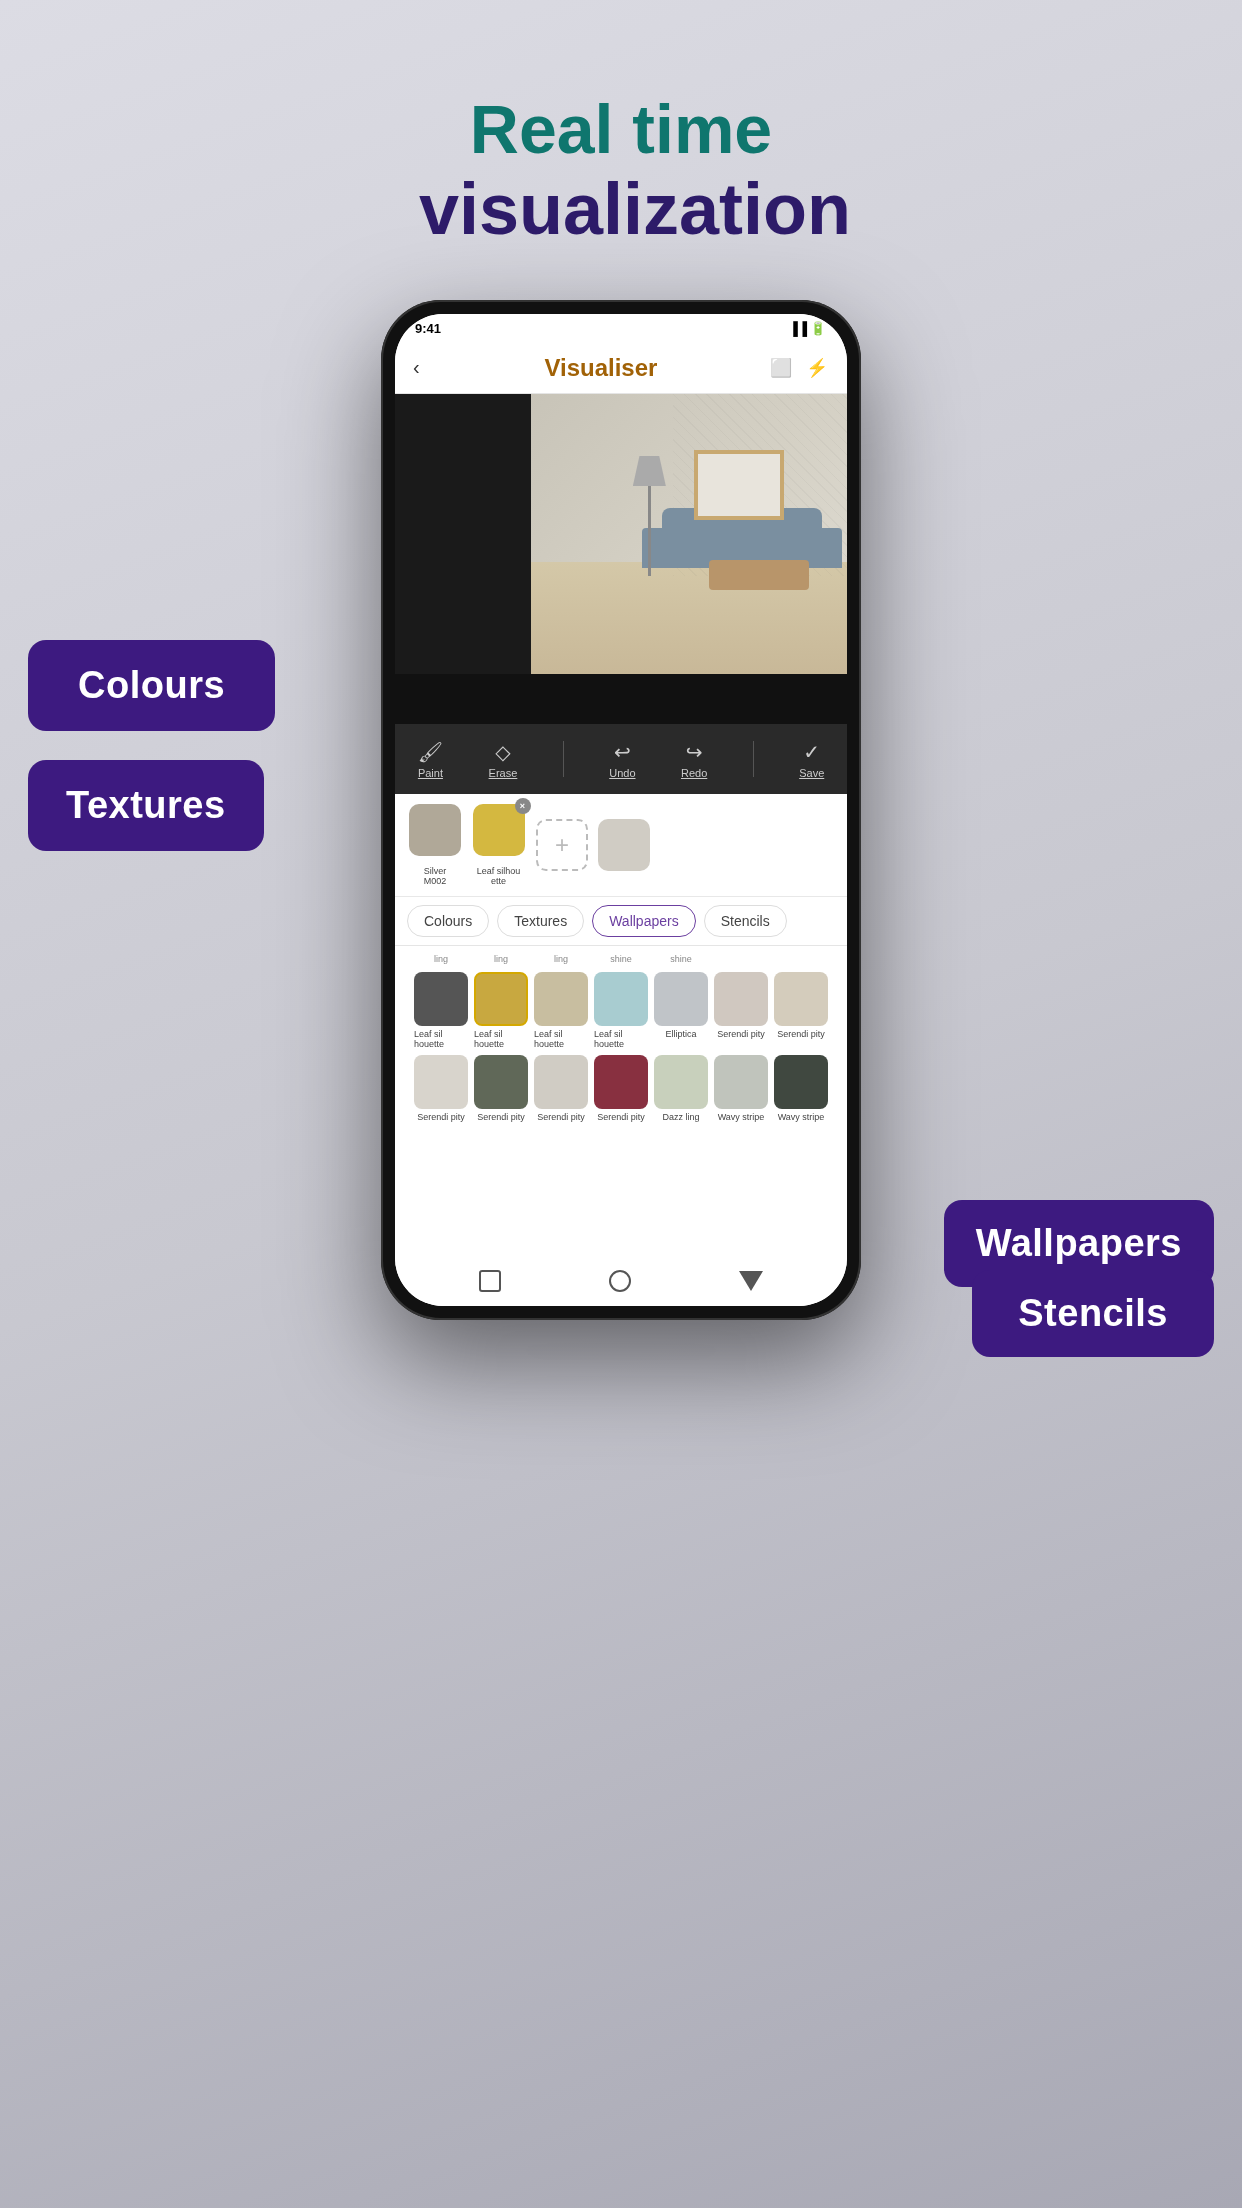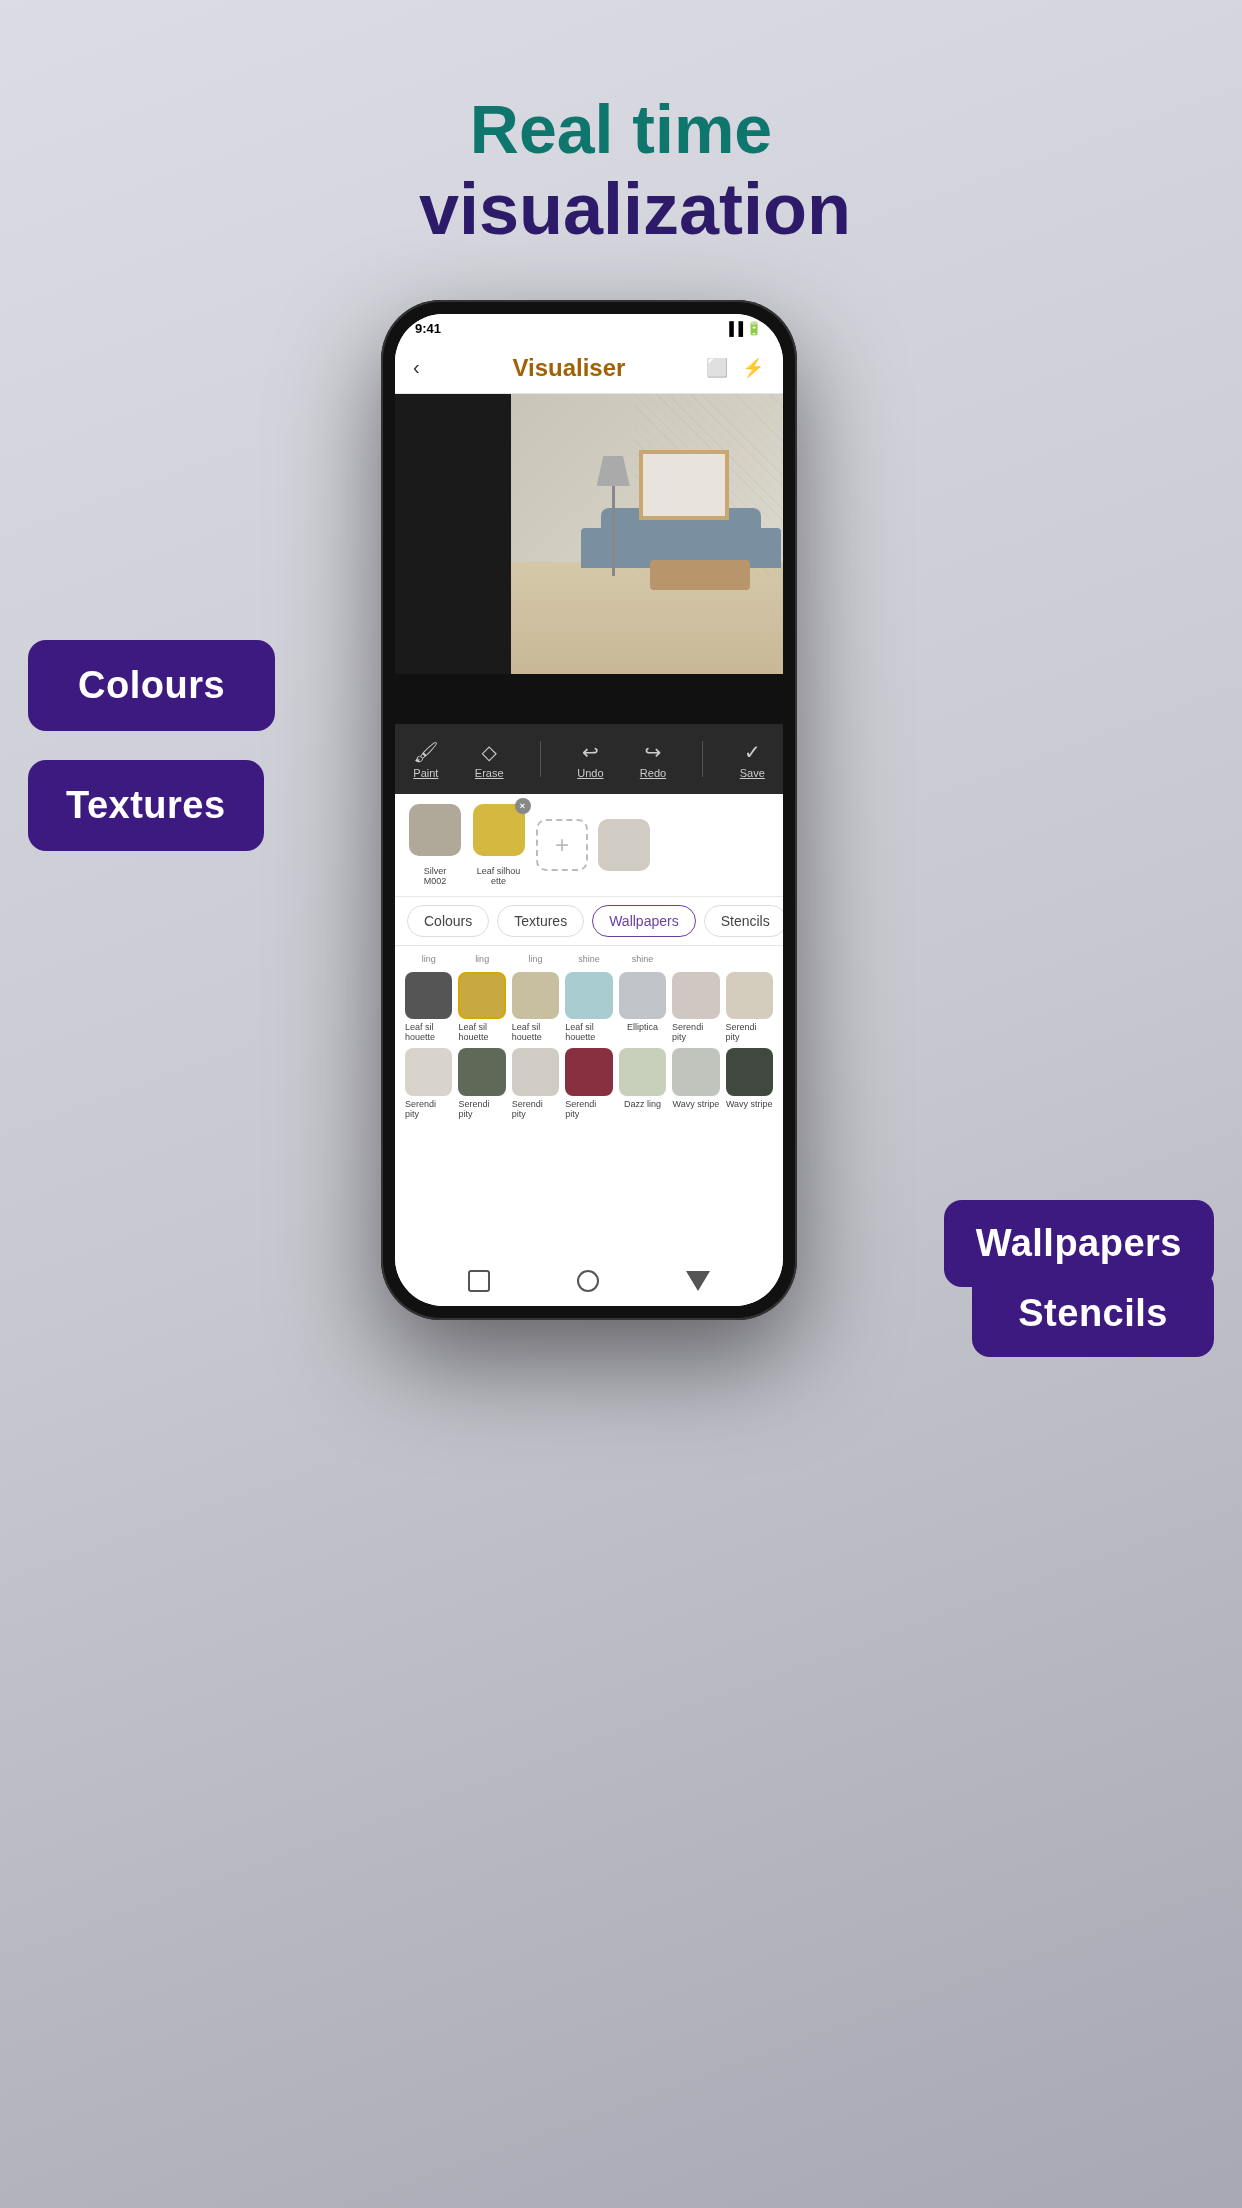--- a/index.html
+++ b/index.html
@@ -47,21 +47,21 @@
     .phone-wrapper {
       position: absolute;
       top: 300px;
       left: 50%;
       transform: translateX(-50%);
       width: 480px;
       z-index: 5;
     }
 
     .phone-outer {
-      width: 416px;
+      width: 480px;
       height: 1020px;
       background: #111;
       border-radius: 60px;
       padding: 14px;
       box-shadow: 0 40px 100px rgba(0,0,0,0.5), inset 0 0 0 2px #333;
       position: relative;
     }
 
     .phone-screen {
       width: 100%;
@@ -337,21 +337,21 @@
       background: #fff;
       border-color: #6b3fa0;
       color: #6b3fa0;
     }
 
     
     .grid-section {
       background: #fff;
       flex: 1;
       overflow: hidden;
-      padding: 8px 10px;
+      padding: 8px 19px;
     }
     .grid-row {
       display: flex;
       gap: 6px;
       margin-bottom: 6px;
     }
     .grid-item {
       flex: 1;
       display: flex;
       flex-direction: column;

